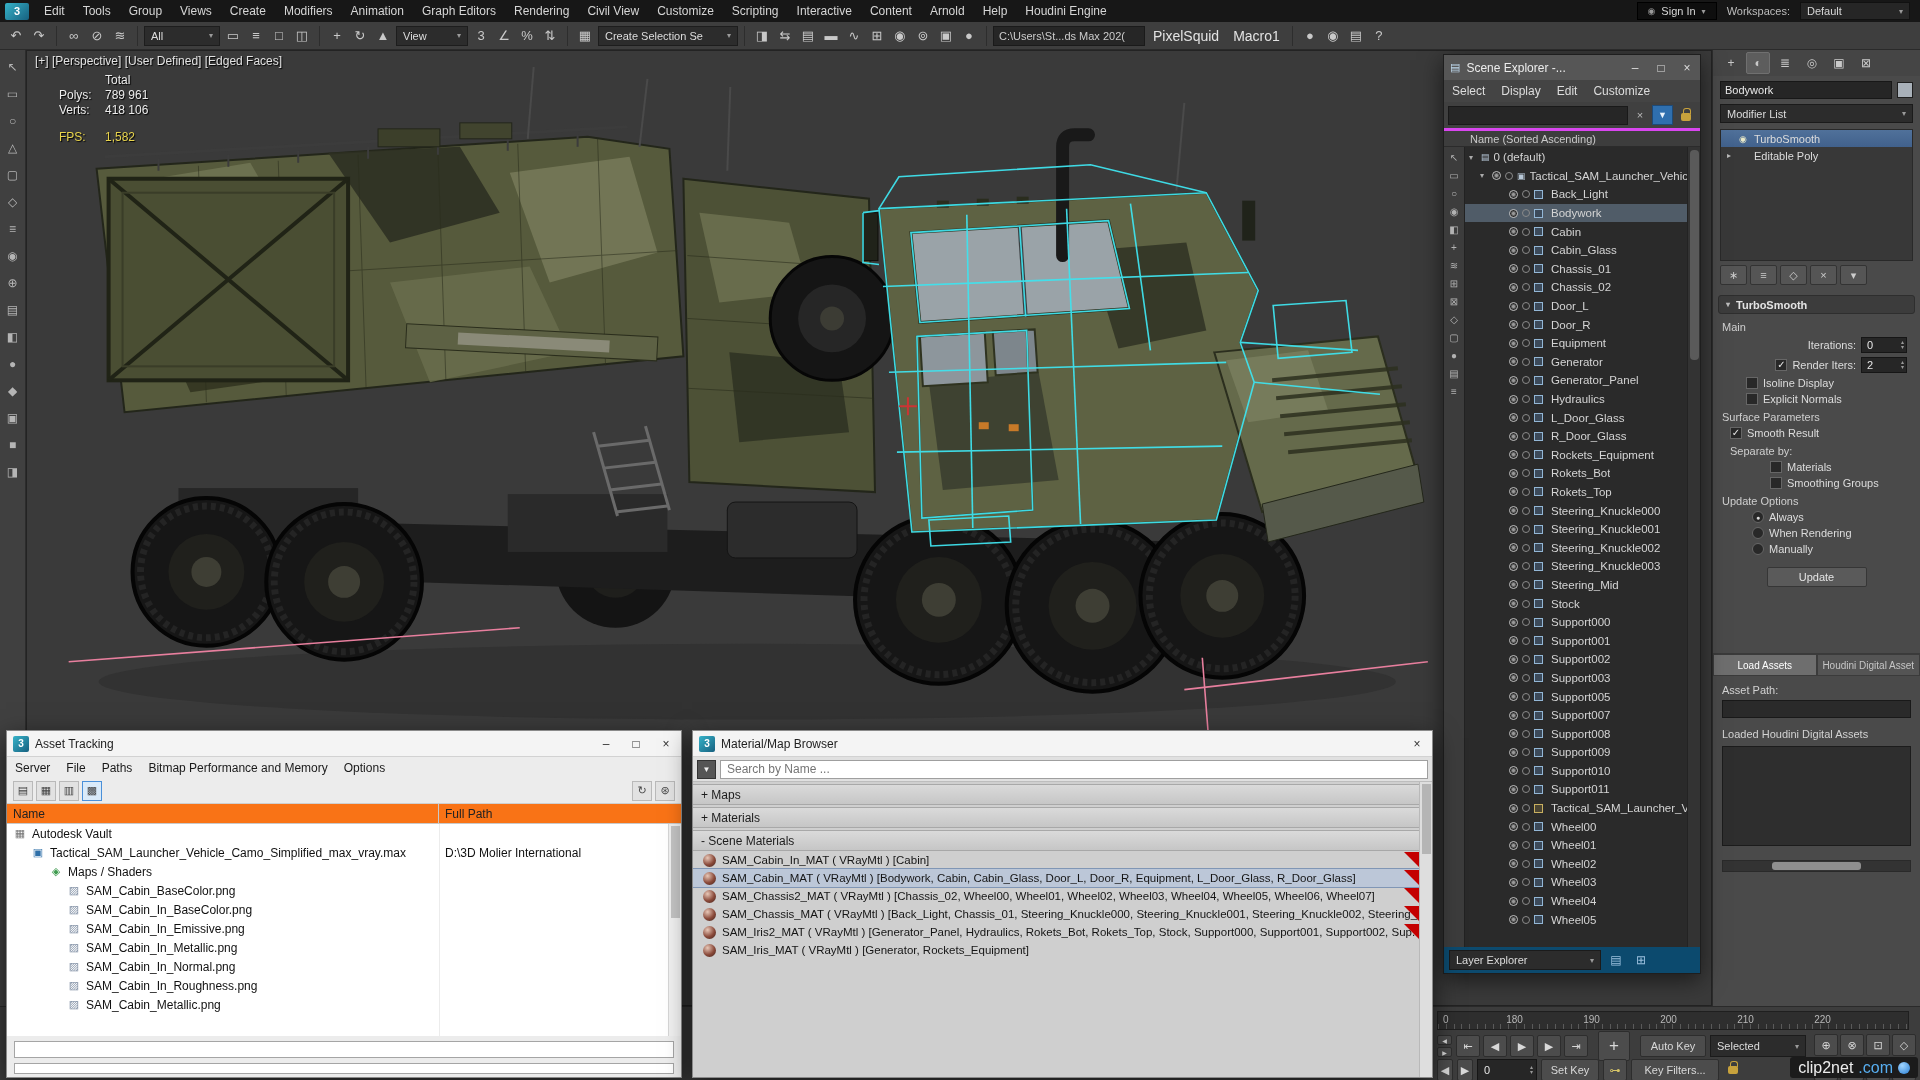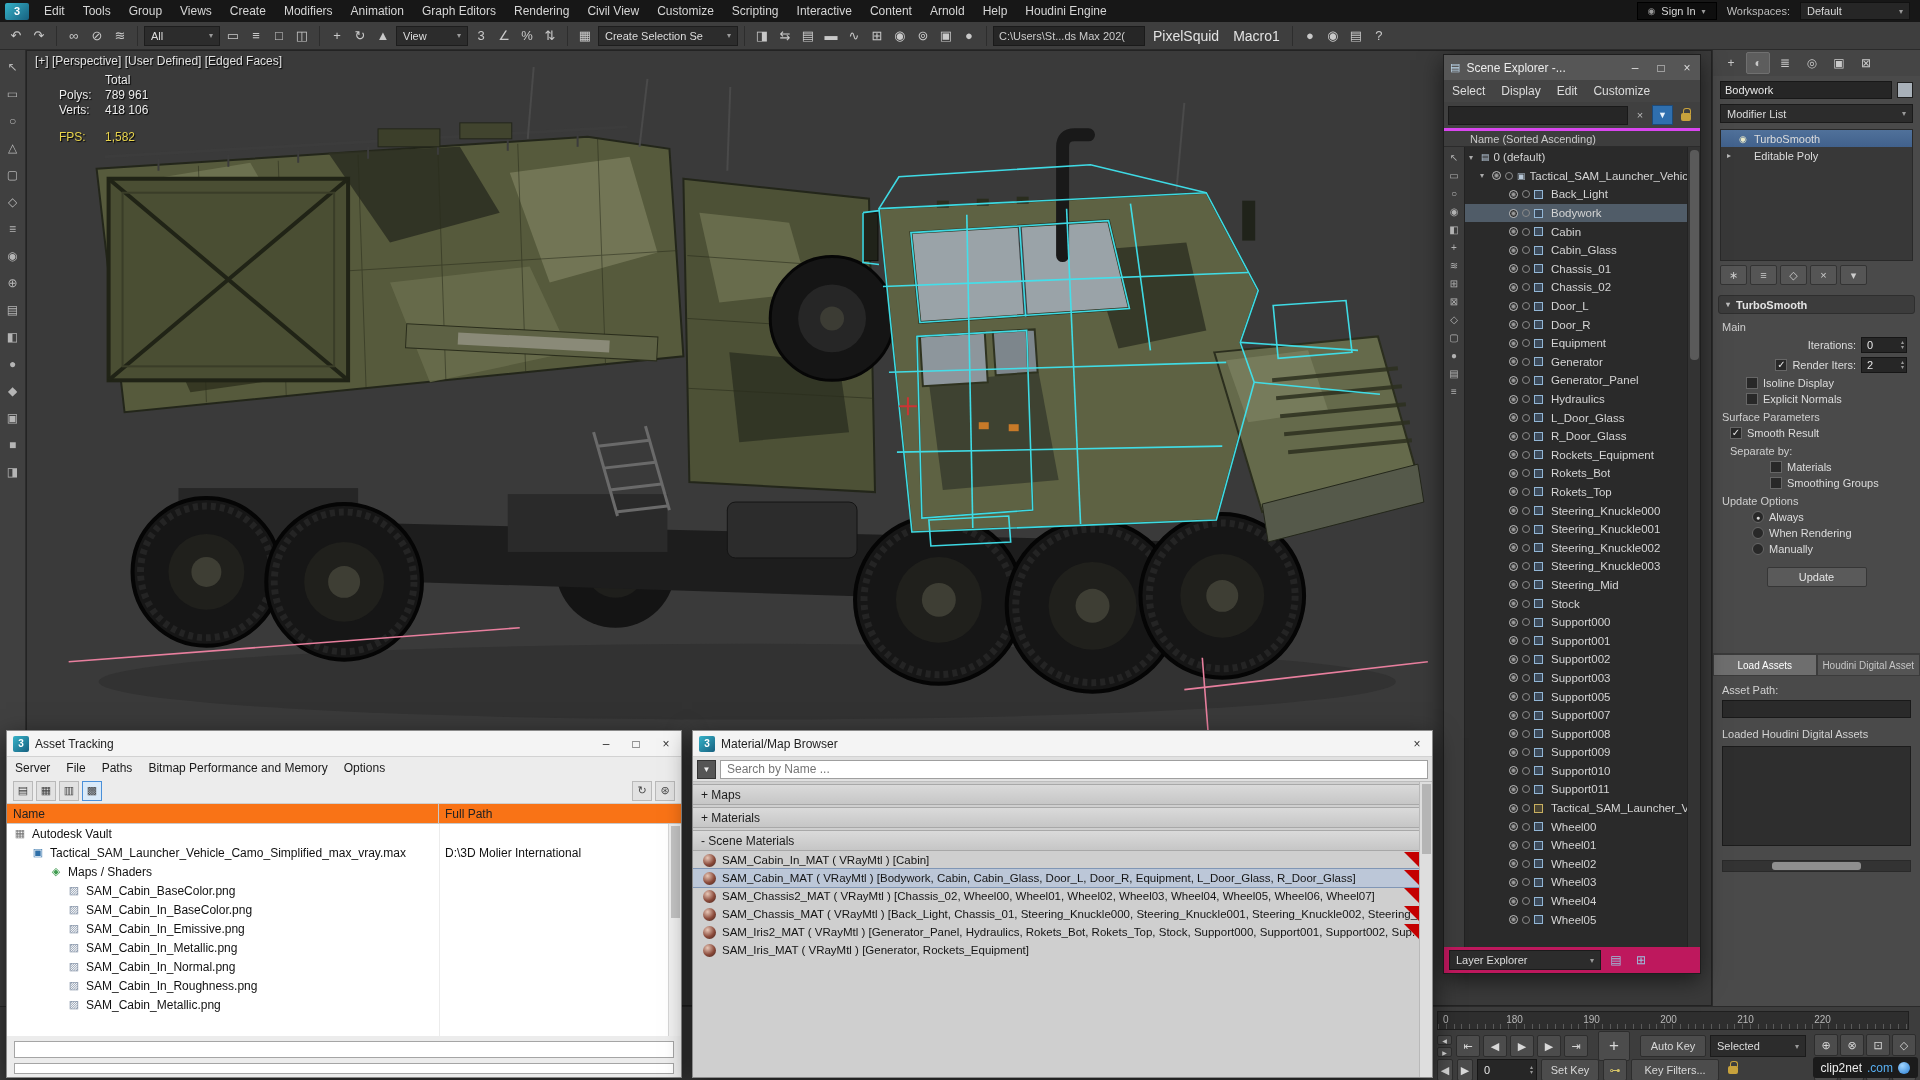--- a/index.html
+++ b/index.html
@@ -59,21 +59,21 @@
 .se-row.ind2{padding-left:32px}
 .se-exp{width:8px;color:#aaa;font-size:8px;flex:none}
 .se-eye{width:9px;height:9px;border:1px solid #c2c2c2;border-radius:50%;background:radial-gradient(circle,#999 20%,#1d1d1d 65%);flex:none}
 .se-ring{width:8px;height:8px;border:1px solid #8a8a8a;border-radius:50%;flex:none}
 .se-geo{width:9px;height:9px;border:1px solid #93b7d6;background:#3c4a5a;flex:none}
 .se-lico{color:#b8c8d8;font-size:9px;flex:none}
 .k-helper .se-geo{border-color:#c8b060;background:#4a4432}
 .se-name{white-space:nowrap;overflow:hidden}
 .sx-scroll{width:13px;background:#333;border-left:1px solid #232323;position:relative;flex:none}
 .sx-scroll .thumb{position:absolute;left:2px;top:3px;width:9px;height:210px;background:#5a5a5a;border-radius:4px}
-.sx-footer{height:26px;background:#be185d;display:flex;align-items:center;gap:5px;padding:0 5px;flex:none}
+.sx-footer{height:26px;background:#0c4a6e;display:flex;align-items:center;gap:5px;padding:0 5px;flex:none}
 .layer-dd{width:152px;height:20px;background:#2c2c2c;border:1px solid #1b1b1b;color:#ddd;font-size:11px;display:flex;align-items:center;justify-content:space-between;padding:0 6px}
 .sxf-ico{width:20px;height:20px;display:flex;align-items:center;justify-content:center;color:#9cc0de;font-size:12px}
 
 #cmdpanel{position:absolute;left:1712px;top:50px;width:208px;height:956px;background:#4a4a4a;border-left:1px solid #2c2c2c;display:flex;flex-direction:column;font-size:11px;color:#dcdcdc;z-index:3}
 .cp-tabs{height:26px;display:flex;align-items:center;gap:3px;padding:0 6px;background:#454545;flex:none}
 .cp-tab{width:24px;height:22px;display:flex;align-items:center;justify-content:center;color:#c9c9c9;font-size:12px;border-radius:2px}
 .cp-tab.sel{background:#5d5d5d;border:1px solid #707070}
 .cp-namerow{display:flex;align-items:center;gap:5px;padding:5px 7px 3px;flex:none}
 .cp-name{flex:1;height:18px;background:#262626;border:1px solid #181818;color:#e8e8e8;font-size:11px;padding:0 4px}
 .cp-swatch{width:16px;height:16px;background:#a9b1b9;border:1px solid #1f1f1f}
@@ -161,21 +161,21 @@
 .tl-btn.mini{min-width:15px;height:10px;font-size:6px;padding:0}
 .mini-col{display:flex;flex-direction:column;gap:2px}
 .tl-btn.big{width:32px;height:30px;font-size:17px;margin:0 6px}
 .tl-dd{width:96px;height:22px;background:#2c2c2c;border:1px solid #1b1b1b;color:#ddd;font-size:11px;display:flex;align-items:center;justify-content:space-between;padding:0 6px}
 .tl-spin{width:60px;height:22px;background:#262626;border:1px solid #161616;color:#e4e4e4;font-size:11px;display:flex;align-items:center;justify-content:space-between;padding-left:6px}
 .tl-spin .arr{display:flex;flex-direction:column;font-size:6px;line-height:5px;color:#999;padding:0 3px}
 .corner{position:absolute;right:4px;display:grid;grid-template-columns:repeat(4,24px);gap:2px}
 #corner1{top:27px}#corner2{top:52px}
 .key-ico{color:#d8c668}
 
-#watermark{position:absolute;right:2px;bottom:2px;height:21px;background:#1b1b1b;border-radius:3px;display:flex;align-items:center;gap:5px;padding:0 8px;font-size:12px;color:#ededed;z-index:30}
+#watermark{position:absolute;right:2px;bottom:2px;height:21px;background:#1b1b1b;border-radius:3px;display:flex;align-items:center;gap:5px;padding:0 8px;font-size:16px;color:#ededed;z-index:30}
 #watermark .dot{width:12px;height:12px;border-radius:50%;background:radial-gradient(circle at 35% 30%,#9fd4ff,#2a7fd4)}
 #watermark .com{color:#57aef0}
 </style>
 </head>
 <body>
 
 <div id="app">
 
   <div id="menubar">
     <span class="logo">3</span>

